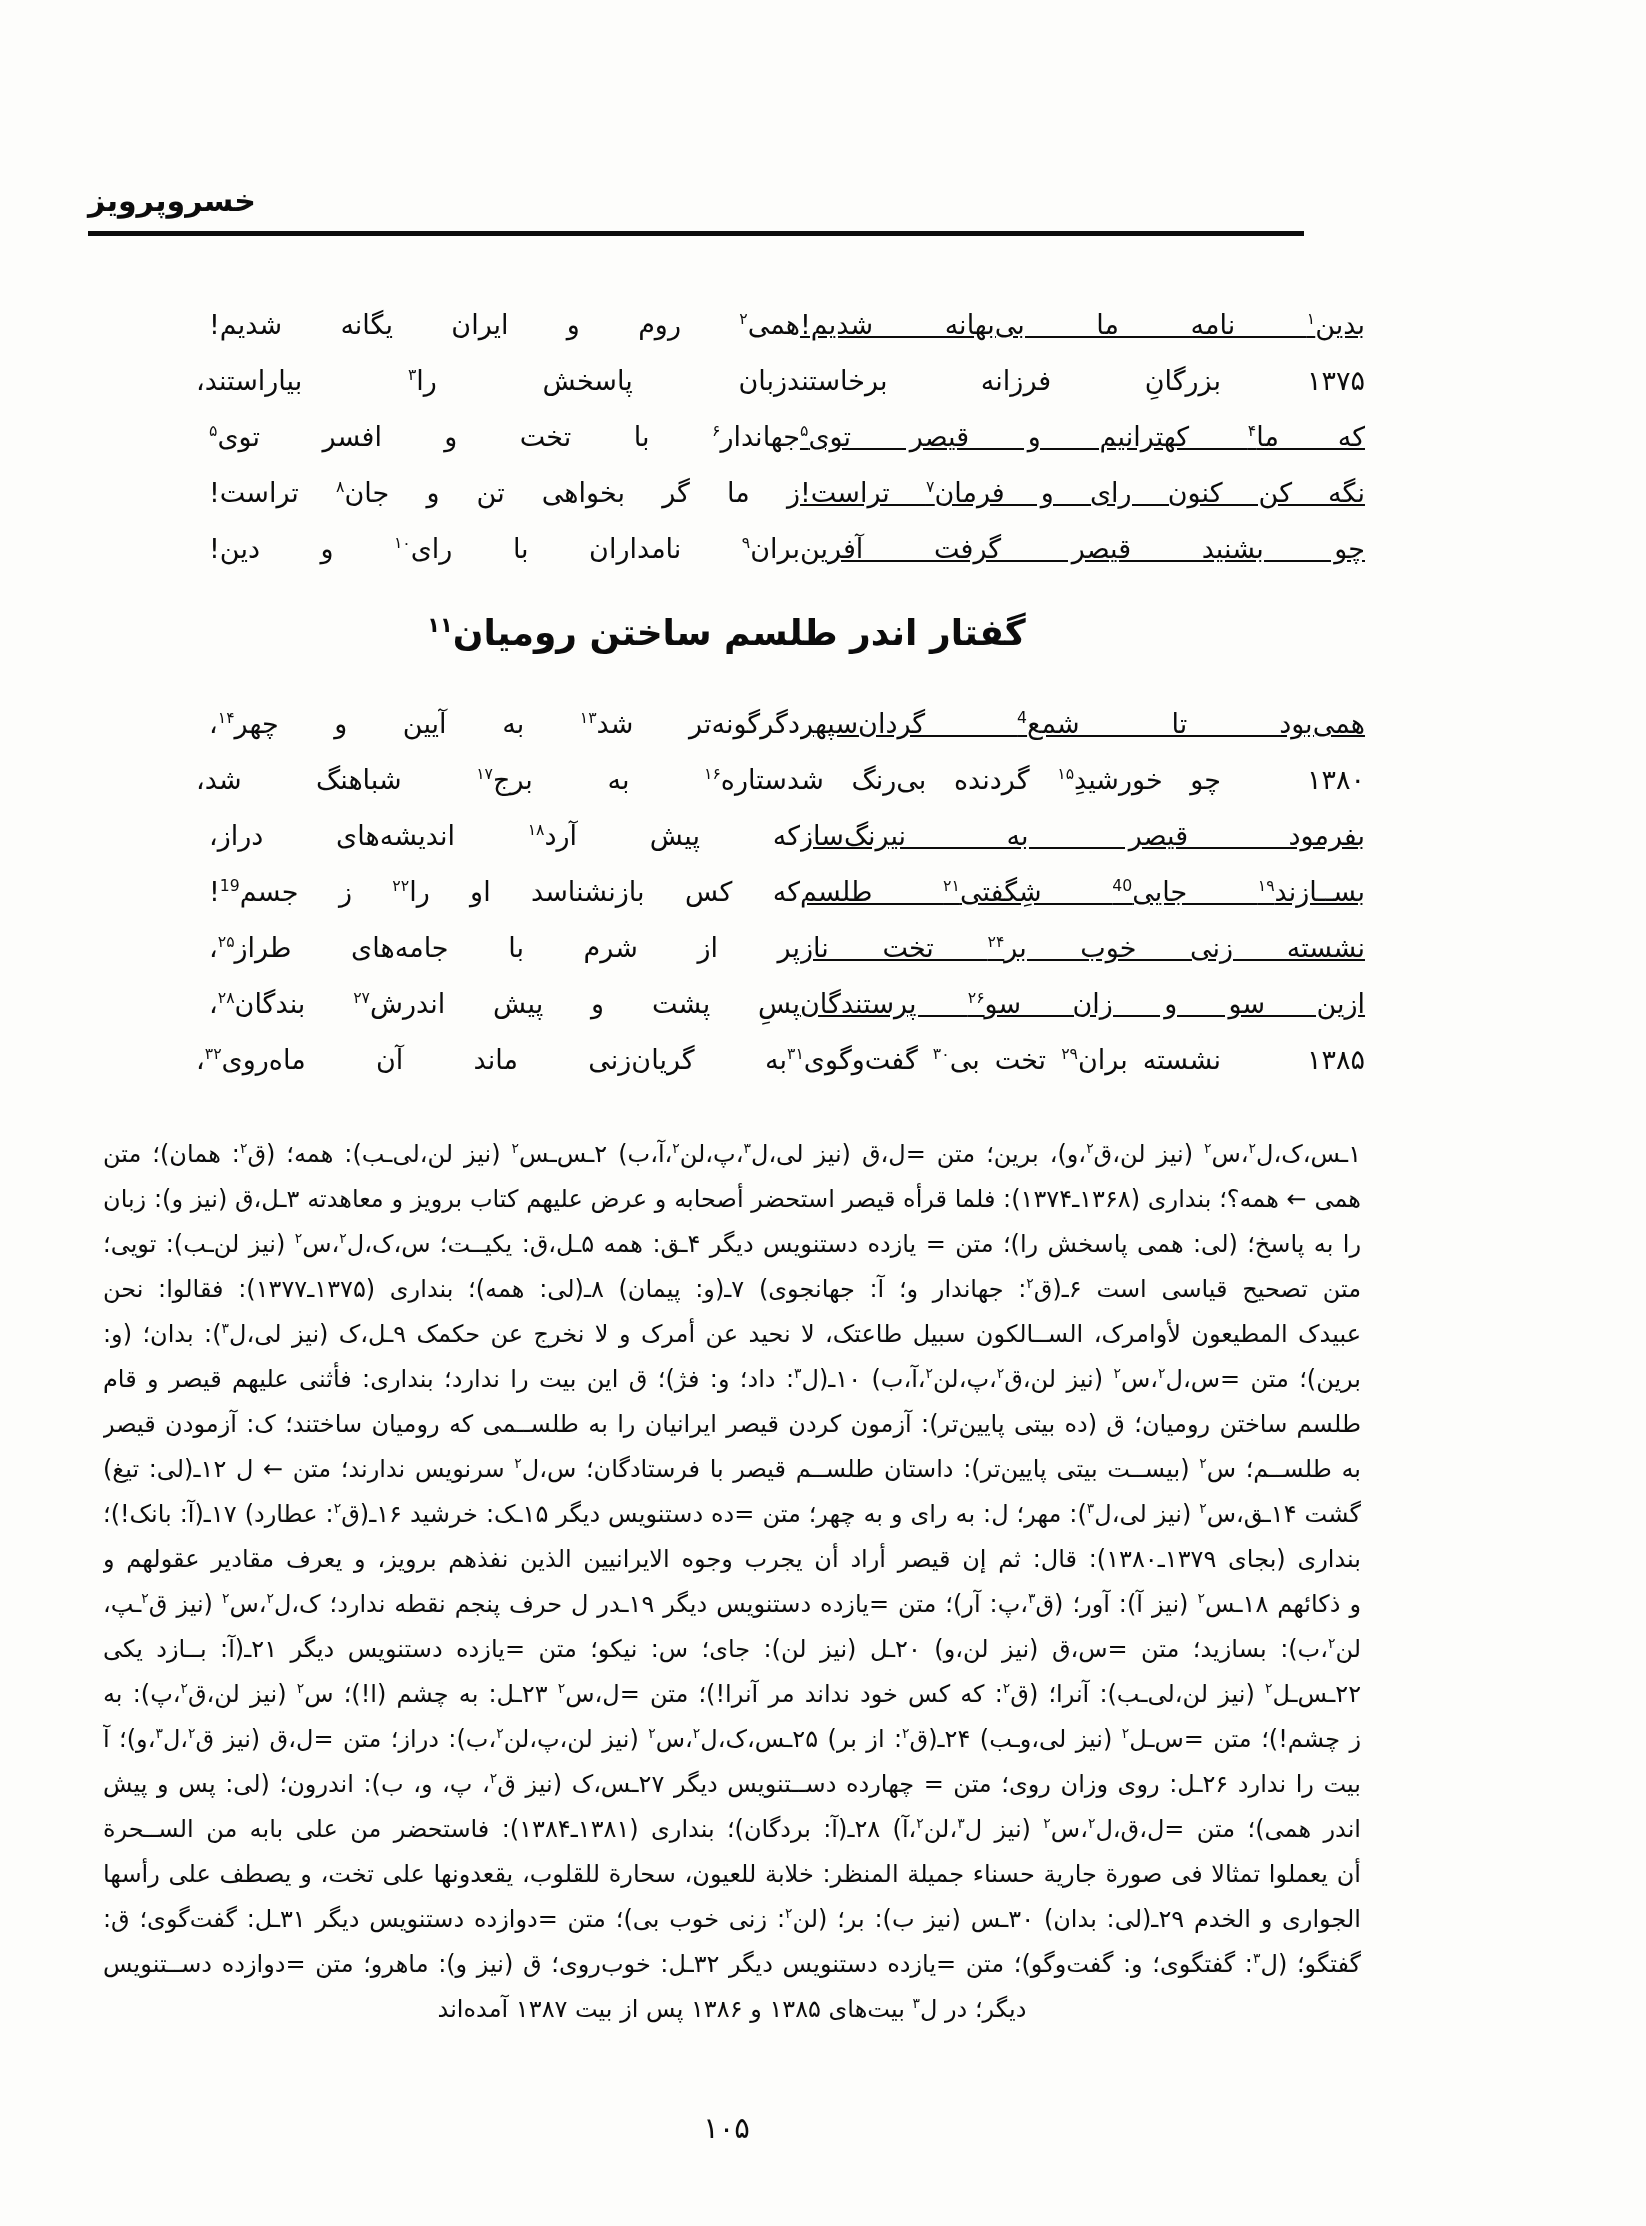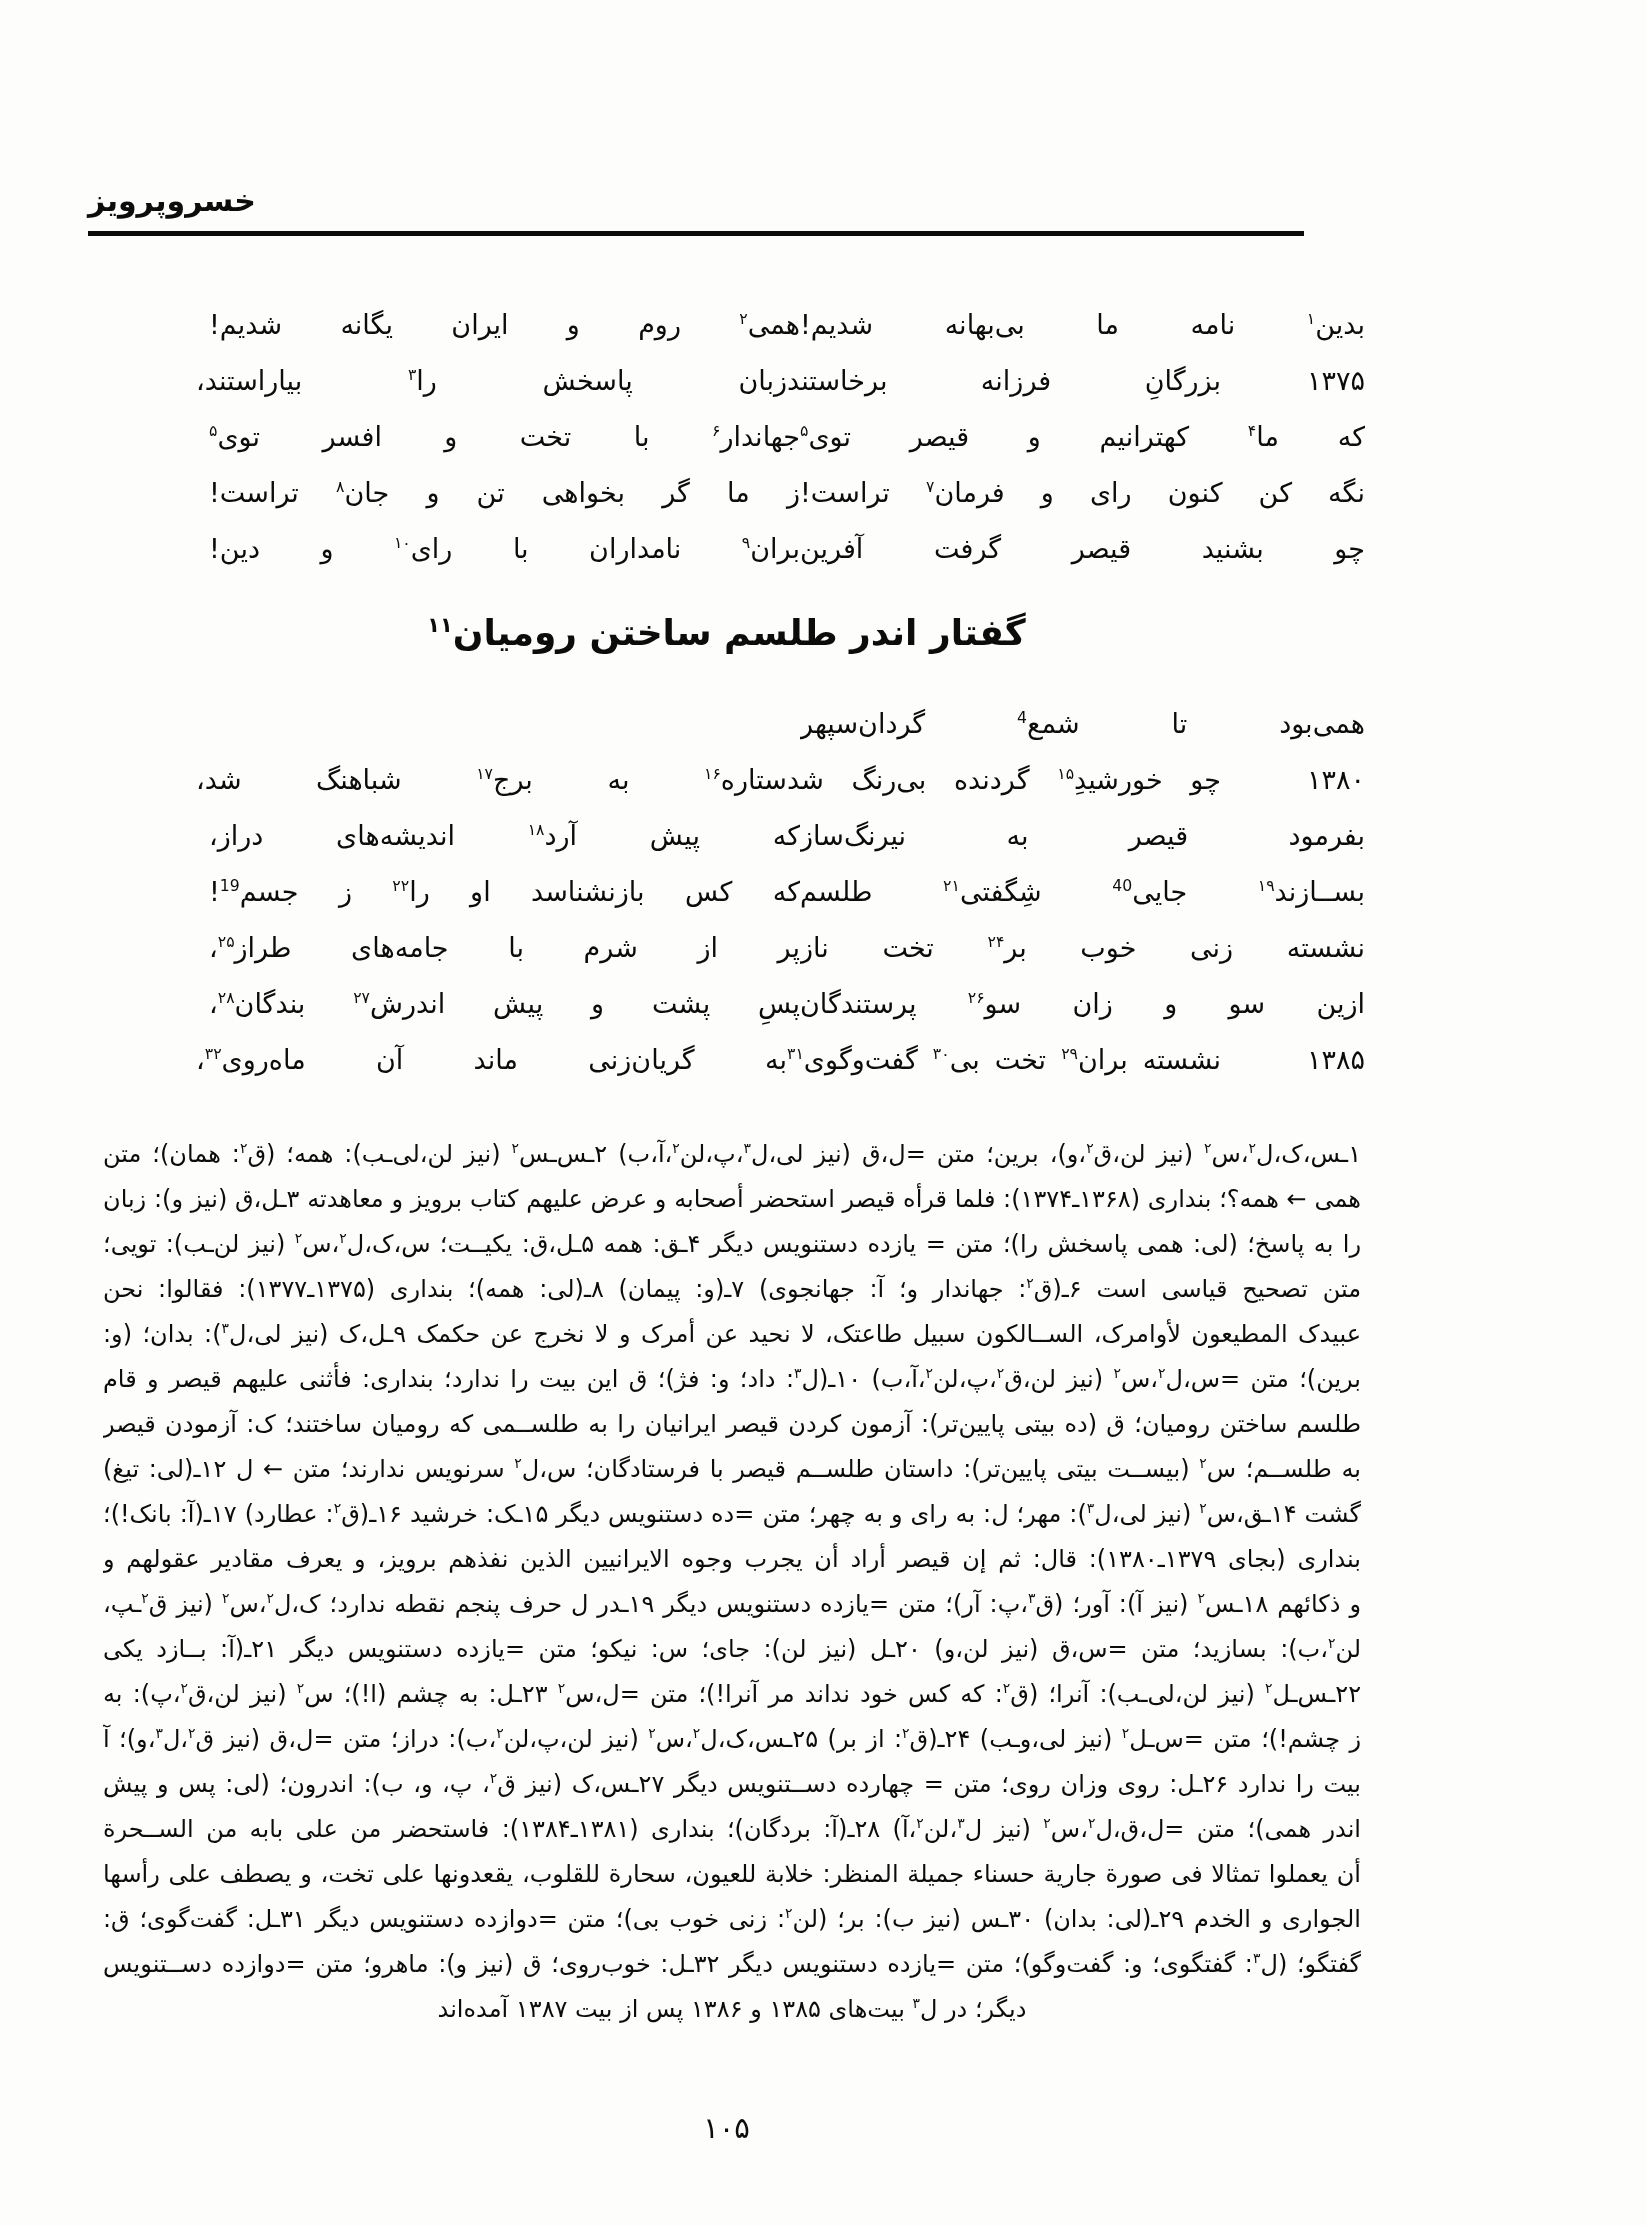--- a/index.html
+++ b/index.html
@@ -27,21 +27,21 @@
     flex:0 0 120px;text-align:right;font-size:27px;line-height:56px;
     letter-spacing:0.9px;
   }
   .vnum:empty{flex:0 0 0;}
   .hem{
     font-size:27px;line-height:56px;white-space:nowrap;
     text-align:justify;text-align-last:justify;text-justify:inter-word;
     white-space:normal;overflow:hidden;max-height:56px;
   }
   .hem-r{flex:0 0 434px;margin-right:24px;}
-  .vnum:empty + .hem-r{flex:0 0 565px;margin-right:0;}
+  .vnum:empty + .hem-r{flex:0 0 565px;margin-right:0;text-decoration:underline;}
   .vspacer{flex:1 1 auto;}
   .hem-l{flex:0 0 591px;}
   sup{font-size:0.58em;line-height:0;vertical-align:super;}
   
   .section-heading{
     margin:32px 0 0 0;text-align:center;direction:rtl;
     font-size:36px;font-weight:bold;line-height:48px;
   }
   
   .footnotes{
@@ -100,20 +100,21 @@
       </div>
   </section>
 
   <h2 class="section-heading">گفتار اندر طلسم ساختن رومیان<sup>۱۱</sup></h2>
 
   <section class="poem poem-2">
     <div class="vrow">
         <div class="vnum"></div>
         <div class="hem hem-r">همی‌بود تا شمع<sup>4</sup> گردان‌سپهر</div>
         <div class="vspacer"></div>
+        <div class="hem hem-l">دگرگونه‌تر شد<sup>۱۳</sup> به آیین و چهر<sup>۱۴</sup>،</div>
       </div>
     <div class="vrow">
         <div class="vnum">۱۳۸۰</div>
         <div class="hem hem-r">چو خورشیدِ<sup>۱۵</sup> گردنده بی‌رنگ شد</div>
         <div class="vspacer"></div>
         <div class="hem hem-l">ستاره<sup>۱۶</sup> به برج<sup>۱۷</sup> شباهنگ شد،</div>
       </div>
     <div class="vrow">
         <div class="vnum"></div>
         <div class="hem hem-r">بفرمود قیصر به نیرنگ‌ساز</div>

